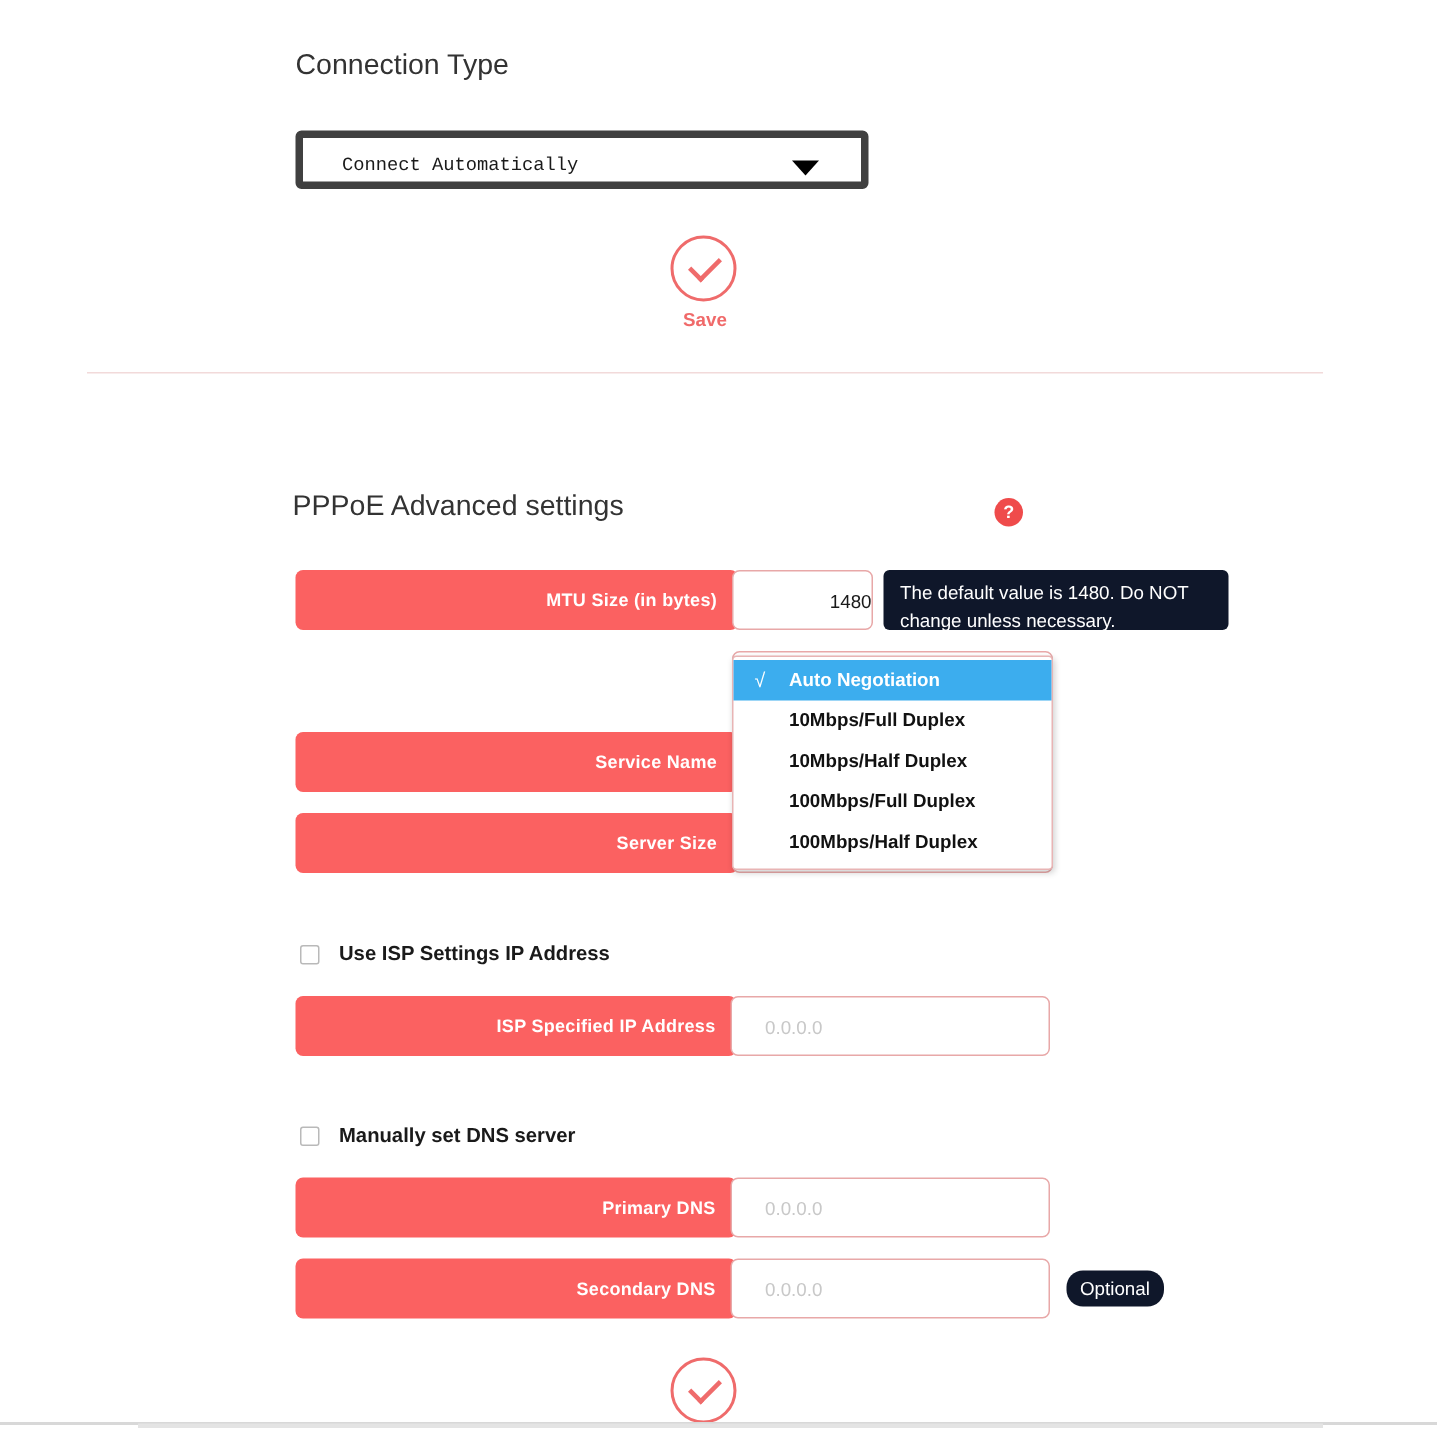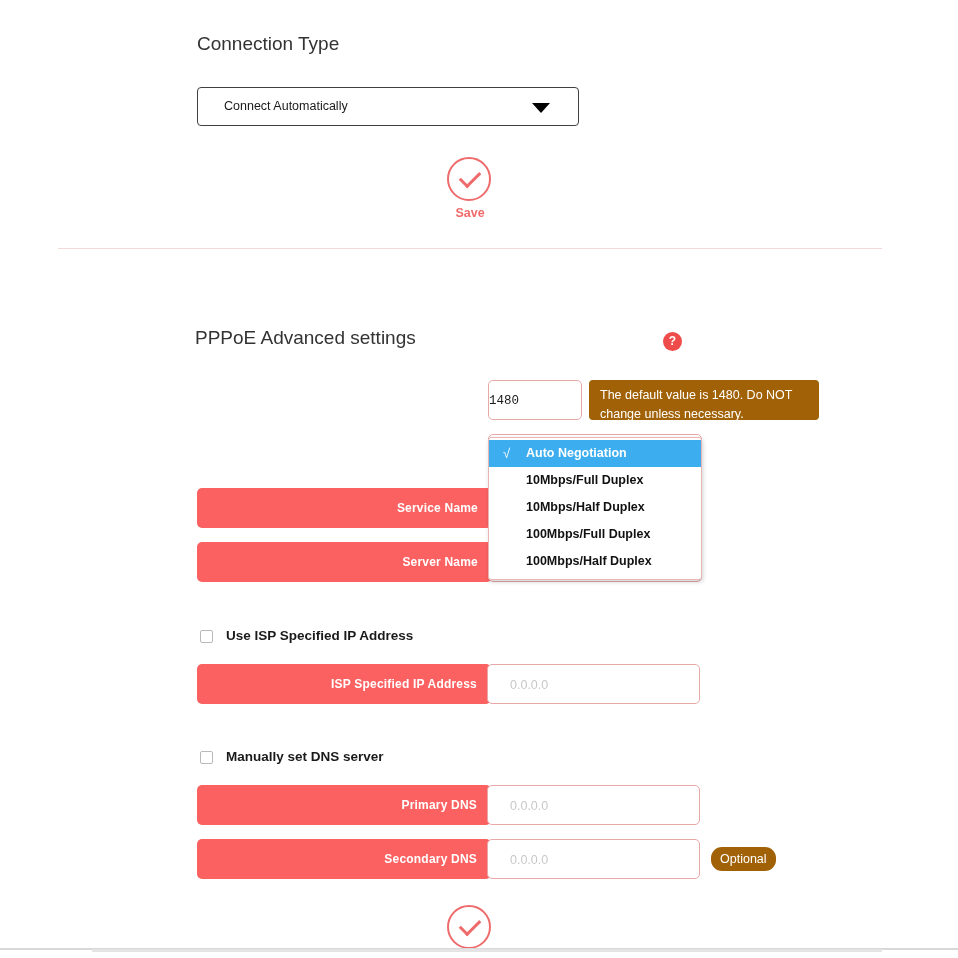--- a/index.html
+++ b/index.html
@@ -54,24 +54,25 @@
     font-weight: 400;
     white-space: nowrap;
   }
   #connection-type-title { left: 197px; top: 33px; }
   #pppoe-title { left: 195px; top: 327px; }
 
   .combo {
     position: absolute;
     left: 197px; top: 87px;
     width: 382px; height: 39px;
-    border: 1px solid #404040;
+    border: 5px solid #404040;
     border-radius: 4px;
     background: #ffffff;
     box-sizing: border-box;
+    font-family: Liberation Mono, monospace;
   }
   .combo-value {
     position: absolute;
     left: 26px; top: 11px;
     font-size: 12.5px;
     color: #1a1a1a;
     white-space: nowrap;
   }
   .combo-arrow {
     position: absolute;
@@ -168,22 +169,21 @@
   }
   .field-input span {
     position: absolute;
     left: 22px; top: 13px;
     font-size: 12.5px;
     color: #1a1a1a;
     white-space: nowrap;
   }
   .field-input span.centered {
     left: 0; width: 100%;
-    text-align: left;
-    font-family: Liberation Mono, monospace;
+    text-align: right;
   }
   .field-input span.ph { color: #c8c8c8; }
 
   
   #row-mtu        { left: 197px; top: 380px; width: 384px; }
   #row-mtu .field-label { width: 295px; }
   #row-mtu .field-input { left: 488px - 197px; width: 94px; }
 
   #row-wan        { left: 197px; top: 434px; width: 505px; }
   #row-wan .field-label { width: 295px; }
@@ -205,21 +205,21 @@
   #row-dns1 .field-label { width: 294px; }
   #row-dns1 .field-input { left: 290px; width: 213px; }
 
   #row-dns2       { left: 197px; top: 839px; width: 482px; }
   #row-dns2 .field-label { width: 294px; }
   #row-dns2 .field-input { left: 290px; width: 213px; }
 
   
   .tooltip {
     position: absolute;
-    background: #a16207;
+    background: #0f172a;
     color: #ffffff;
     border-radius: 4px;
     font-size: 12.5px;
     line-height: 19px;
     box-sizing: border-box;
   }
   #tooltip-mtu {
     left: 589px; top: 380px;
     width: 230px; height: 40px;
     padding: 6px 11px;
@@ -309,20 +309,23 @@
     <div class="save-label">Save</div>
   </div>
 
   <div class="divider"></div>
 
   <div class="sec-title" id="pppoe-title">PPPoE Advanced settings</div>
 
   <div class="help-icon">?</div>
 
   <div class="field-row" id="row-mtu">
+    <div class="field-label">
+      <span>MTU Size (in bytes)</span>
+    </div>
     <div class="field-input" style="left:291px;width:94px;">
       <span class="centered">1480</span>
     </div>
   </div>
   <div class="tooltip" id="tooltip-mtu">The default value is 1480. Do NOT change unless necessary.</div>
 
   <div class="field-row" id="row-wan">
     <div class="field-input">
       <span></span>
     </div>
@@ -332,38 +335,38 @@
     <div class="field-label">
       <span>Service Name</span>
     </div>
     <div class="field-input">
       <span></span>
     </div>
   </div>
 
   <div class="field-row" id="row-server">
     <div class="field-label">
-      <span>Server Name</span>
+      <span>Server Size</span>
     </div>
     <div class="field-input">
       <span></span>
     </div>
   </div>
 
   <div class="dropdown" id="wan-rate-dropdown-list">
       <div class="dd-item selected"><span class="dd-check">√</span><span>Auto Negotiation</span></div>
       <div class="dd-item"><span>10Mbps/Full Duplex</span></div>
       <div class="dd-item"><span>10Mbps/Half Duplex</span></div>
       <div class="dd-item"><span>100Mbps/Full Duplex</span></div>
       <div class="dd-item"><span>100Mbps/Half Duplex</span></div>
     </div>
 
   <div class="cb-row" id="cb-isp">
     <div class="cb-box"></div>
-    <div class="cb-label">Use ISP Specified IP Address</div>
+    <div class="cb-label">Use ISP Settings IP Address</div>
   </div>
 
   <div class="field-row" id="row-isp-ip">
     <div class="field-label">
       <span>ISP Specified IP Address</span>
     </div>
     <div class="field-input">
       <span class="ph">0.0.0.0</span>
     </div>
   </div>

